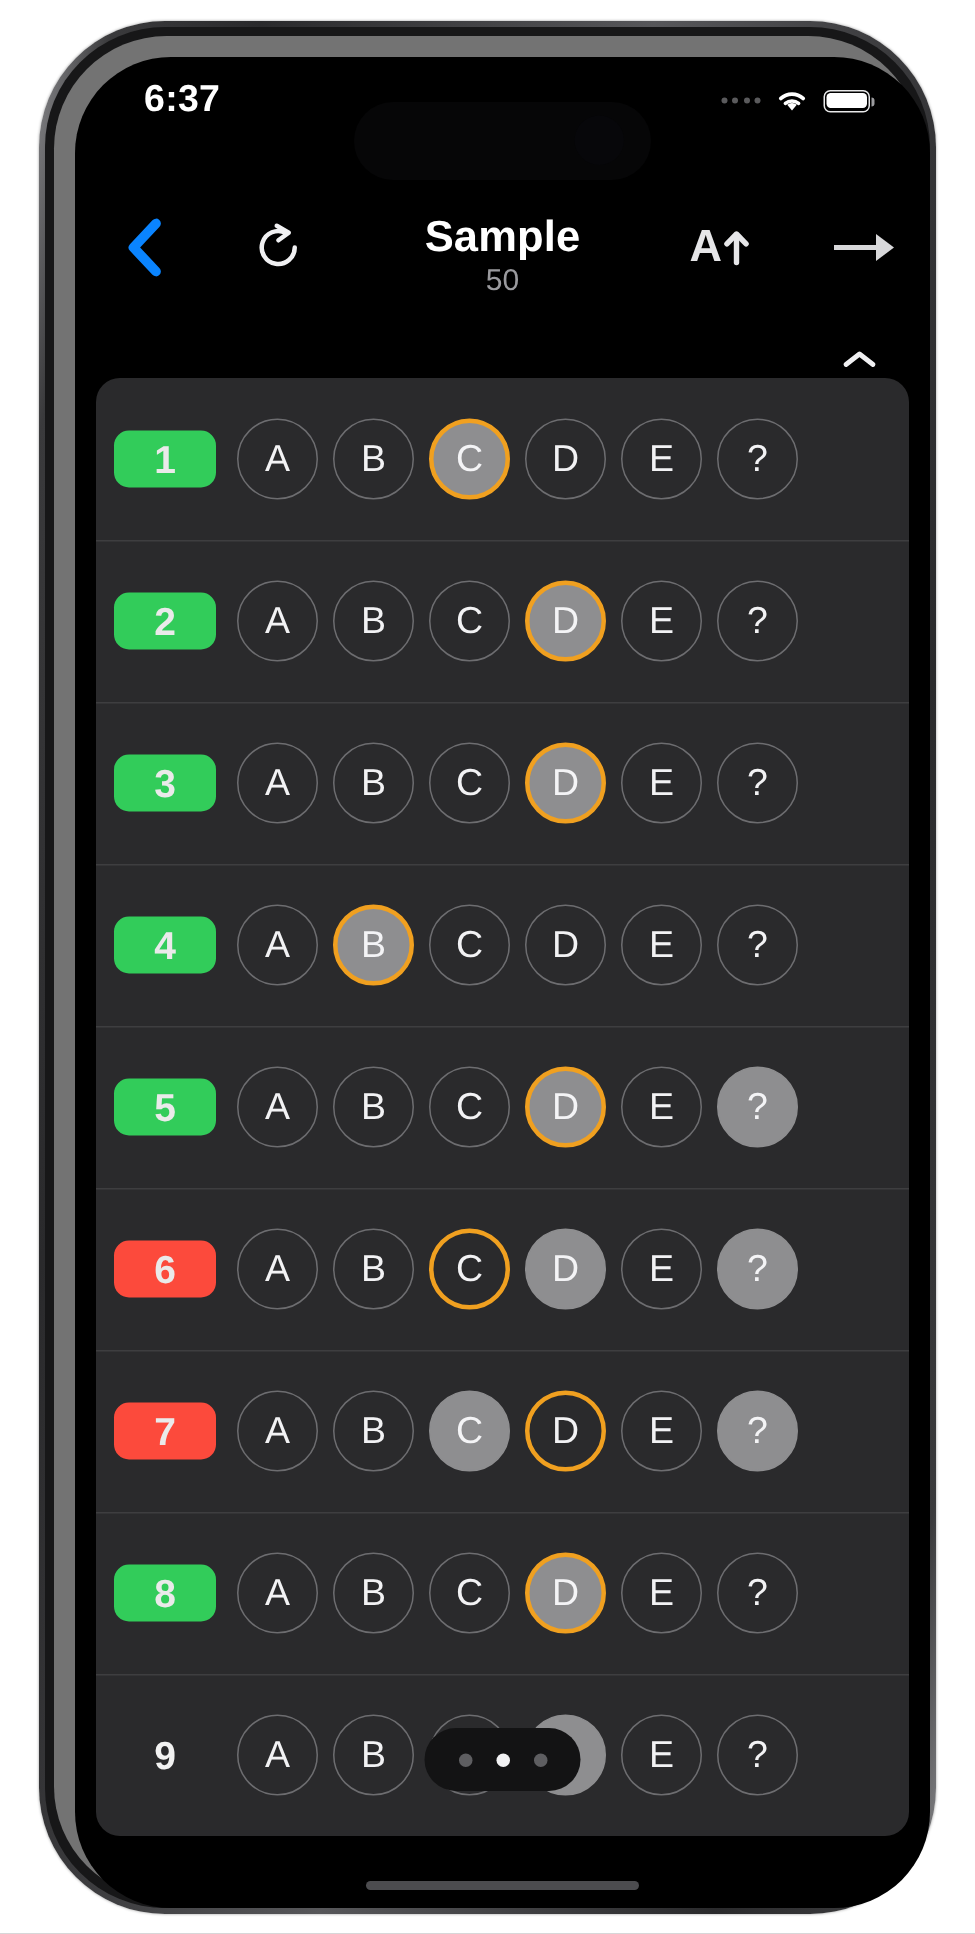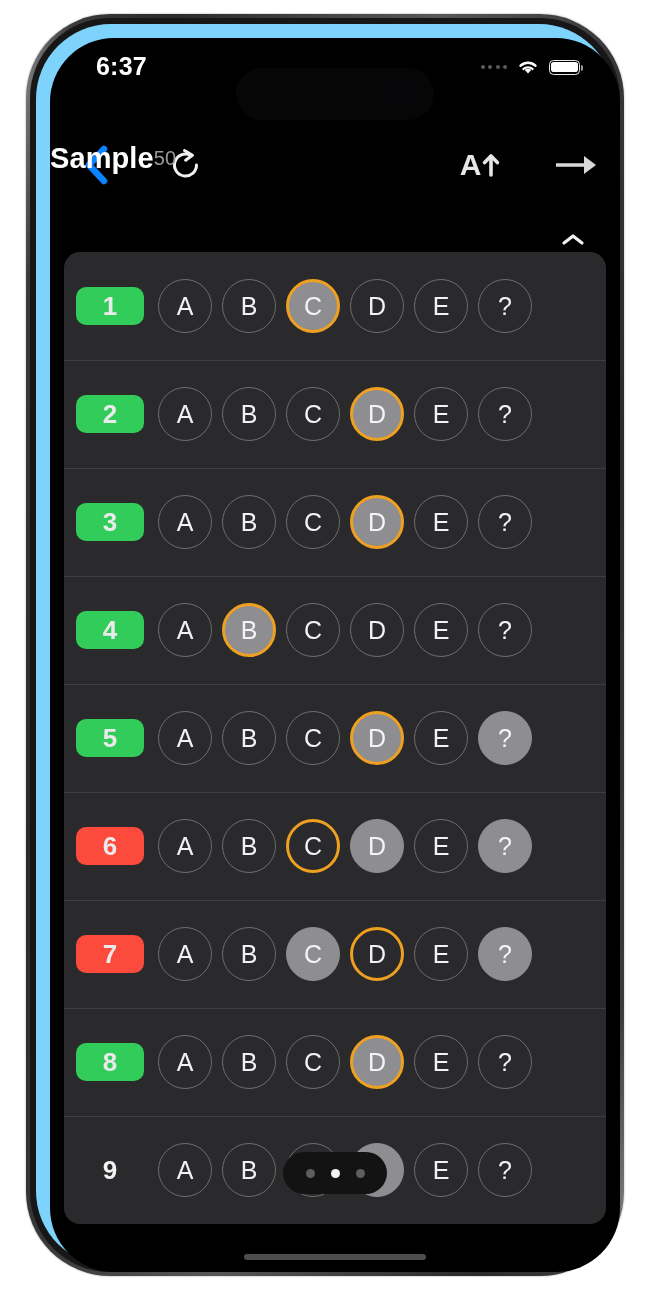--- a/index.html
+++ b/index.html
@@ -17,21 +17,21 @@
     border-radius:84px;
     background:linear-gradient(100deg,#8d8d90 0%,#3a3a3c 6%,#2a2a2c 18%,#57575a 50%,#2a2a2c 82%,#3a3a3c 94%,#8d8d90 100%);
     box-shadow:0 0 2px rgba(0,0,0,.4);
   }
   .phone-mid{
     position:absolute;left:4px;top:4px;right:4px;bottom:4px;
     border-radius:80px;background:#171718;
   }
   .phone-inner{
     position:absolute;left:6px;top:6px;right:6px;bottom:6px;
-    border-radius:75px;background:#7dd3fc;
+    border-radius:75px;background:#737373;
   }
   .screen{
     position:absolute;left:14px;top:14px;width:570px;height:1234px;
     border-radius:64px;background:#000;overflow:hidden;
   }
 
   
   .btn-side{position:absolute;background:linear-gradient(90deg,#6a6a6d,#313134 40%,#232325);border-radius:3px;}
   .btn-silent{left:20px;top:270px;width:9px;height:44px;border-radius:3px 2px 2px 3px;}
   .btn-volup{left:19px;top:353px;width:10px;height:88px;border-radius:3px 2px 2px 3px;}
@@ -71,21 +71,21 @@
     position:absolute;left:0;top:100px;width:570px;height:72px;
     display:flex;align-items:flex-start;
   }
   .nav-item{
     display:flex;align-items:center;justify-content:center;
     height:54px;cursor:pointer;
   }
   .nav-back{position:absolute;left:20px;top:0;width:52px;}
   .nav-refresh{position:absolute;left:110px;top:0;width:52px;}
   .nav-title-wrap{
-    position:absolute;left:0;right:0;top:0;display:flex;flex-direction:row;
+    position:absolute;left:0;right:0;top:0;display:flex;flex-direction:column;
     align-items:center;justify-content:flex-start;pointer-events:none;
   }
   .nav-title{color:#fff;font-size:29px;font-weight:700;line-height:40px;letter-spacing:.1px;}
   .nav-sub{color:#9a9a9e;font-size:20px;line-height:20px;margin-top:-1px;}
   .nav-font{position:absolute;right:112px;top:0;width:56px;}
   .nav-arrow{position:absolute;right:16px;top:0;width:56px;}
 
   .chev-back{display:block;}
   .a-up{color:#e6e6e8;font-size:30px;font-weight:700;display:flex;align-items:center;gap:1px;line-height:1;}
 

